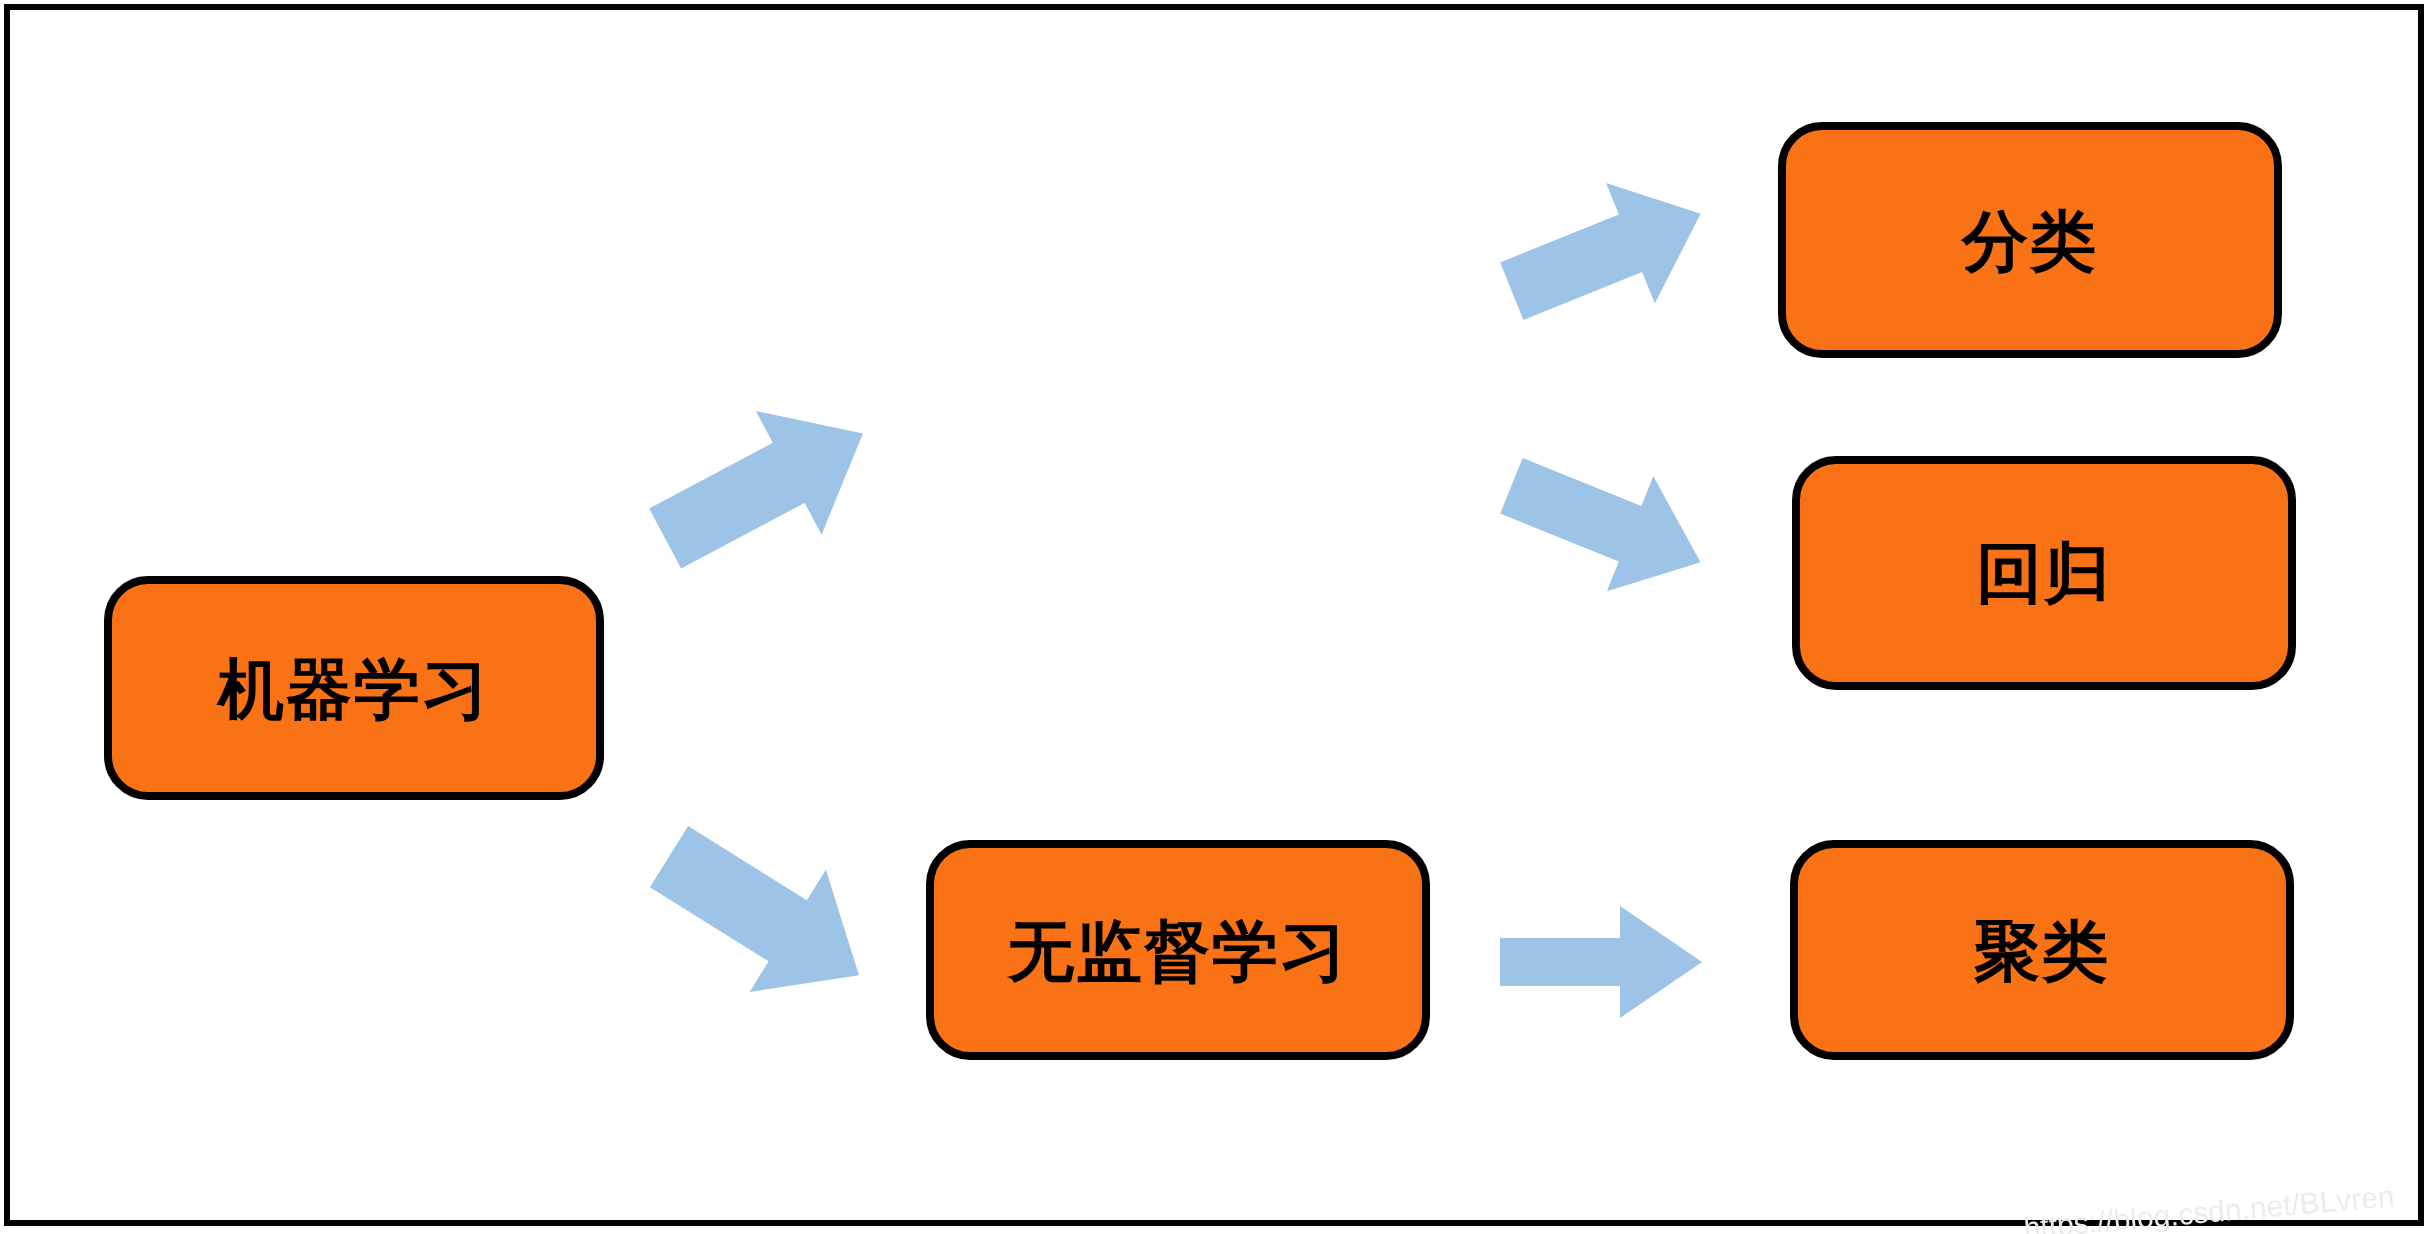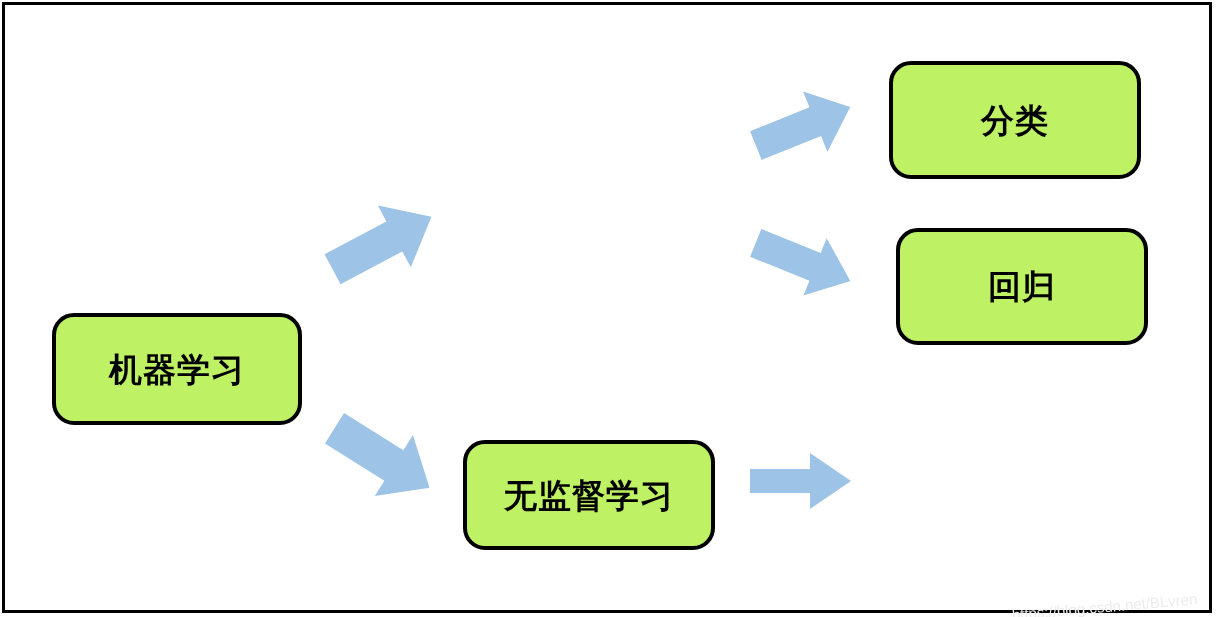--- a/index.html
+++ b/index.html
@@ -32,41 +32,41 @@
     box-sizing: border-box;
     pointer-events: none;
   }
 
   
   .node {
     position: absolute;
     box-sizing: border-box;
     border: 4px solid #000000;
     border-radius: 22px;
-    background: #bef264;
+    background: #f97316;
     display: flex;
     align-items: center;
     justify-content: center;
   }
   .node-label {
     font-weight: bold;
     color: #000000;
     letter-spacing: 1px;
     white-space: nowrap;
     line-height: 1;
   }
 
   
-  .node-root      { left: 52px;  top: 288px; width: 250px; height: 112px; margin-top: 25px; }
+  .node-root      { left: 52px;  top: 288px; width: 250px; height: 112px; }
   .node-root      .node-label { font-size: 33px; }
 
   .node-sup       { left: 463px; top: 135px; width: 252px; height: 110px; }
   .node-sup       .node-label { font-size: 33px; }
 
-  .node-unsup     { left: 463px; top: 440px; width: 252px; height: 110px; }
+  .node-unsup     { left: 463px; top: 420px; width: 252px; height: 110px; }
   .node-unsup     .node-label { font-size: 33px; }
 
   .node-class     { left: 889px; top: 61px;  width: 252px; height: 118px; }
   .node-class     .node-label { font-size: 33px; }
 
   .node-reg       { left: 896px; top: 228px; width: 252px; height: 117px; }
   .node-reg       .node-label { font-size: 33px; }
 
   .node-cluster   { left: 895px; top: 420px; width: 252px; height: 110px; }
   .node-cluster   .node-label { font-size: 33px; }
@@ -114,20 +114,23 @@
   </div>
 
   <div class="node node-class">
     <span class="node-label">分类</span>
   </div>
 
   <div class="node node-reg">
     <span class="node-label">回归</span>
   </div>
 
+  <div class="node node-cluster">
+    <span class="node-label">聚类</span>
+  </div>
 
   <div class="arrow arrow-root-sup">
     <svg viewBox="0 0 120 95" width="120" height="95" aria-hidden="true">
       <g transform="rotate(-28 60 47)">
         <path d="M 4,30 L 74,30 L 74,12 L 116,47 L 74,82 L 74,64 L 4,64 Z" fill="#9DC3E6"></path>
       </g>
     </svg>
   </div>
 
   <div class="arrow arrow-root-unsup">

